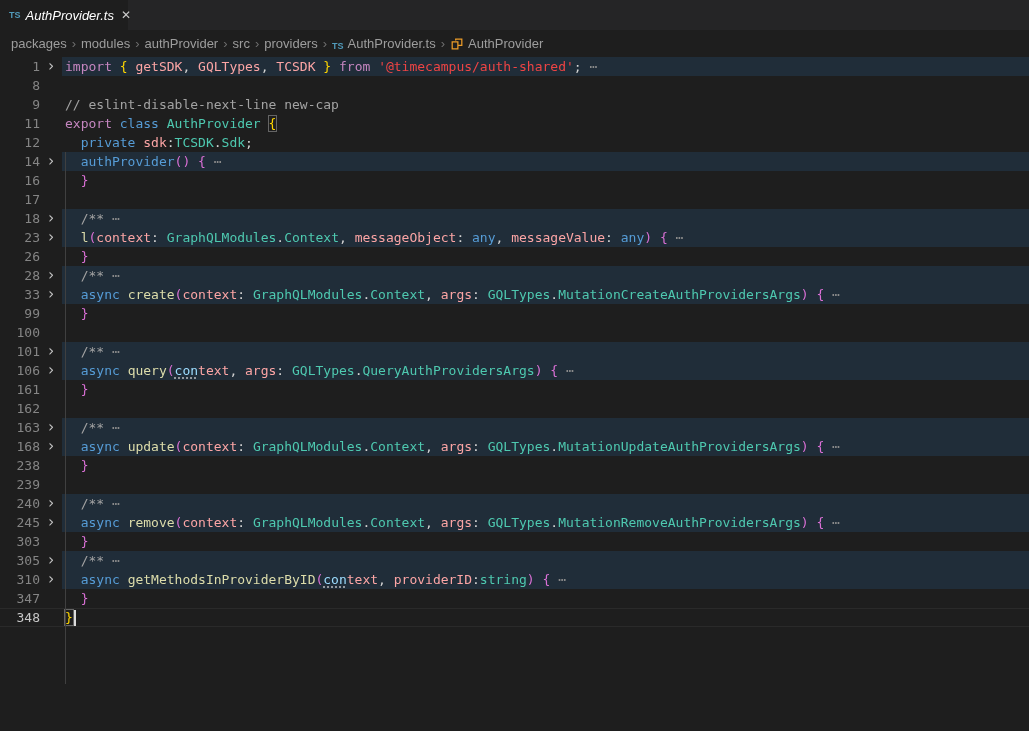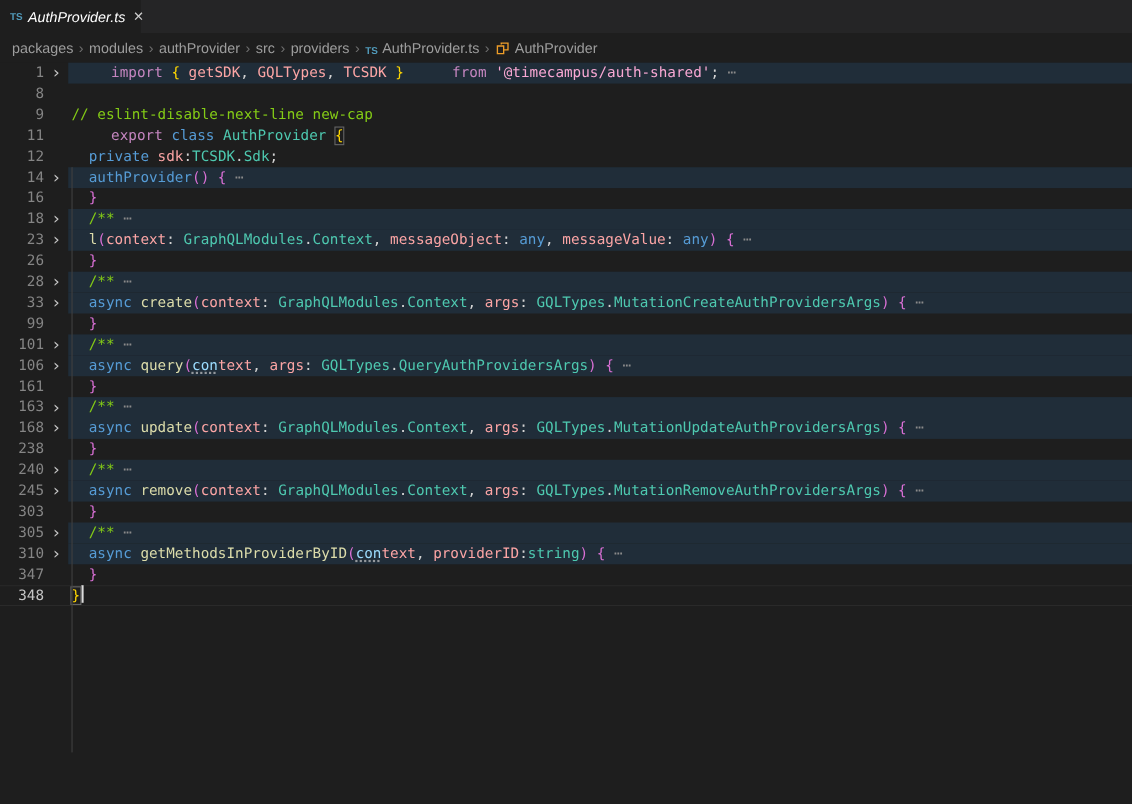--- a/index.html
+++ b/index.html
@@ -46,30 +46,30 @@
   .lnum.on{color:#c6c6c6;}
   .fold{flex:1;text-align:center;color:#c5c5c5;font-size:15px;line-height:18px;}
   .code{flex:1;padding-left:3px;}
   .row.band .code{background:#202d39;}
   .row.active{box-shadow:inset 0 1px 0 #2a2a2a, inset 0 -1px 0 #2a2a2a;}
   .indent-guide{
     position:absolute;left:65px;top:95px;width:1px;height:532px;
     background:#404040;pointer-events:none;z-index:3;
   }
   
-  .tk-pink{color:#C586C0;margin-left:36px;}
+  .tk-pink{color:#C586C0;}
   .tk-blue{color:#569CD6;}
   .tk-teal{color:#4EC9B0;}
   .tk-lblue{color:#fca5a5;}
   .tk-yellow{color:#DCDCAA;}
   .tk-gold{color:#FFD700;}
   .tk-orchid{color:#DA70D6;}
   .tk-white{color:#D4D4D4;}
-  .tk-green{color:#84cc16;}
-  .tk-orange{color:#f9a8d4;}
+  .tk-green{color:#a3a3a3;}
+  .tk-orange{color:#ef4444;}
   .tk-dots{color:#8a8a8a;}
   .tk-hint{
     color:#9CDCFE;
     text-decoration:underline dotted rgba(210,210,210,.65);
     text-decoration-thickness:1.5px;text-underline-offset:2px;
   }
   .match{outline:1px solid #656565;outline-offset:0px;}
   .cursor{
     display:inline-block;width:2px;height:16px;background:#dcdcdc;
     vertical-align:middle;margin-left:1px;margin-top:-2px;
@@ -124,32 +124,36 @@
 
 <div class="editor">
   <div class="indent-guide"></div>
 <div class="row band"><div class="gutter"><span class="lnum">1</span><span class="fold">›</span></div><div class="code"><span class="tk-pink">import</span><span class="tk-white"> </span><span class="tk-gold">{</span><span class="tk-white"> </span><span class="tk-lblue">getSDK</span><span class="tk-white">, </span><span class="tk-lblue">GQLTypes</span><span class="tk-white">, </span><span class="tk-lblue">TCSDK</span><span class="tk-white"> </span><span class="tk-gold">}</span><span class="tk-white"> </span><span class="tk-pink">from</span><span class="tk-white"> </span><span class="tk-orange">'@timecampus/auth-shared'</span><span class="tk-white">;</span><span class="tk-dots"> ⋯</span></div></div>
     <div class="row"><div class="gutter"><span class="lnum">8</span><span class="fold"></span></div><div class="code"></div></div>
     <div class="row"><div class="gutter"><span class="lnum">9</span><span class="fold"></span></div><div class="code"><span class="tk-green">// eslint-disable-next-line new-cap</span></div></div>
     <div class="row"><div class="gutter"><span class="lnum">11</span><span class="fold"></span></div><div class="code"><span class="tk-pink">export</span><span class="tk-white"> </span><span class="tk-blue">class</span><span class="tk-white"> </span><span class="tk-teal">AuthProvider</span><span class="tk-white"> </span><span class="tk-gold match">{</span></div></div>
     <div class="row"><div class="gutter"><span class="lnum">12</span><span class="fold"></span></div><div class="code"><span class="tk-white">  </span><span class="tk-blue">private</span><span class="tk-white"> </span><span class="tk-lblue">sdk</span><span class="tk-white">:</span><span class="tk-teal">TCSDK</span><span class="tk-white">.</span><span class="tk-teal">Sdk</span><span class="tk-white">;</span></div></div>
     <div class="row band"><div class="gutter"><span class="lnum">14</span><span class="fold">›</span></div><div class="code"><span class="tk-white">  </span><span class="tk-blue">authProvider</span><span class="tk-orchid">()</span><span class="tk-white"> </span><span class="tk-orchid">{</span><span class="tk-dots"> ⋯</span></div></div>
     <div class="row"><div class="gutter"><span class="lnum">16</span><span class="fold"></span></div><div class="code"><span class="tk-white">  </span><span class="tk-orchid">}</span></div></div>
+    <div class="row"><div class="gutter"><span class="lnum">17</span><span class="fold"></span></div><div class="code"></div></div>
     <div class="row band"><div class="gutter"><span class="lnum">18</span><span class="fold">›</span></div><div class="code"><span class="tk-white">  </span><span class="tk-green">/**</span><span class="tk-dots"> ⋯</span></div></div>
     <div class="row band"><div class="gutter"><span class="lnum">23</span><span class="fold">›</span></div><div class="code"><span class="tk-white">  </span><span class="tk-yellow">l</span><span class="tk-orchid">(</span><span class="tk-lblue">context</span><span class="tk-white">: </span><span class="tk-teal">GraphQLModules</span><span class="tk-white">.</span><span class="tk-teal">Context</span><span class="tk-white">, </span><span class="tk-lblue">messageObject</span><span class="tk-white">: </span><span class="tk-blue">any</span><span class="tk-white">, </span><span class="tk-lblue">messageValue</span><span class="tk-white">: </span><span class="tk-blue">any</span><span class="tk-orchid">)</span><span class="tk-white"> </span><span class="tk-orchid">{</span><span class="tk-dots"> ⋯</span></div></div>
     <div class="row"><div class="gutter"><span class="lnum">26</span><span class="fold"></span></div><div class="code"><span class="tk-white">  </span><span class="tk-orchid">}</span></div></div>
     <div class="row band"><div class="gutter"><span class="lnum">28</span><span class="fold">›</span></div><div class="code"><span class="tk-white">  </span><span class="tk-green">/**</span><span class="tk-dots"> ⋯</span></div></div>
     <div class="row band"><div class="gutter"><span class="lnum">33</span><span class="fold">›</span></div><div class="code"><span class="tk-white">  </span><span class="tk-blue">async</span><span class="tk-white"> </span><span class="tk-yellow">create</span><span class="tk-orchid">(</span><span class="tk-lblue">context</span><span class="tk-white">: </span><span class="tk-teal">GraphQLModules</span><span class="tk-white">.</span><span class="tk-teal">Context</span><span class="tk-white">, </span><span class="tk-lblue">args</span><span class="tk-white">: </span><span class="tk-teal">GQLTypes</span><span class="tk-white">.</span><span class="tk-teal">MutationCreateAuthProvidersArgs</span><span class="tk-orchid">)</span><span class="tk-white"> </span><span class="tk-orchid">{</span><span class="tk-dots"> ⋯</span></div></div>
     <div class="row"><div class="gutter"><span class="lnum">99</span><span class="fold"></span></div><div class="code"><span class="tk-white">  </span><span class="tk-orchid">}</span></div></div>
+    <div class="row"><div class="gutter"><span class="lnum">100</span><span class="fold"></span></div><div class="code"></div></div>
     <div class="row band"><div class="gutter"><span class="lnum">101</span><span class="fold">›</span></div><div class="code"><span class="tk-white">  </span><span class="tk-green">/**</span><span class="tk-dots"> ⋯</span></div></div>
     <div class="row band"><div class="gutter"><span class="lnum">106</span><span class="fold">›</span></div><div class="code"><span class="tk-white">  </span><span class="tk-blue">async</span><span class="tk-white"> </span><span class="tk-yellow">query</span><span class="tk-orchid">(</span><span class="tk-hint">con</span><span class="tk-lblue">text</span><span class="tk-white">, </span><span class="tk-lblue">args</span><span class="tk-white">: </span><span class="tk-teal">GQLTypes</span><span class="tk-white">.</span><span class="tk-teal">QueryAuthProvidersArgs</span><span class="tk-orchid">)</span><span class="tk-white"> </span><span class="tk-orchid">{</span><span class="tk-dots"> ⋯</span></div></div>
     <div class="row"><div class="gutter"><span class="lnum">161</span><span class="fold"></span></div><div class="code"><span class="tk-white">  </span><span class="tk-orchid">}</span></div></div>
+    <div class="row"><div class="gutter"><span class="lnum">162</span><span class="fold"></span></div><div class="code"></div></div>
     <div class="row band"><div class="gutter"><span class="lnum">163</span><span class="fold">›</span></div><div class="code"><span class="tk-white">  </span><span class="tk-green">/**</span><span class="tk-dots"> ⋯</span></div></div>
     <div class="row band"><div class="gutter"><span class="lnum">168</span><span class="fold">›</span></div><div class="code"><span class="tk-white">  </span><span class="tk-blue">async</span><span class="tk-white"> </span><span class="tk-yellow">update</span><span class="tk-orchid">(</span><span class="tk-lblue">context</span><span class="tk-white">: </span><span class="tk-teal">GraphQLModules</span><span class="tk-white">.</span><span class="tk-teal">Context</span><span class="tk-white">, </span><span class="tk-lblue">args</span><span class="tk-white">: </span><span class="tk-teal">GQLTypes</span><span class="tk-white">.</span><span class="tk-teal">MutationUpdateAuthProvidersArgs</span><span class="tk-orchid">)</span><span class="tk-white"> </span><span class="tk-orchid">{</span><span class="tk-dots"> ⋯</span></div></div>
     <div class="row"><div class="gutter"><span class="lnum">238</span><span class="fold"></span></div><div class="code"><span class="tk-white">  </span><span class="tk-orchid">}</span></div></div>
+    <div class="row"><div class="gutter"><span class="lnum">239</span><span class="fold"></span></div><div class="code"></div></div>
     <div class="row band"><div class="gutter"><span class="lnum">240</span><span class="fold">›</span></div><div class="code"><span class="tk-white">  </span><span class="tk-green">/**</span><span class="tk-dots"> ⋯</span></div></div>
     <div class="row band"><div class="gutter"><span class="lnum">245</span><span class="fold">›</span></div><div class="code"><span class="tk-white">  </span><span class="tk-blue">async</span><span class="tk-white"> </span><span class="tk-yellow">remove</span><span class="tk-orchid">(</span><span class="tk-lblue">context</span><span class="tk-white">: </span><span class="tk-teal">GraphQLModules</span><span class="tk-white">.</span><span class="tk-teal">Context</span><span class="tk-white">, </span><span class="tk-lblue">args</span><span class="tk-white">: </span><span class="tk-teal">GQLTypes</span><span class="tk-white">.</span><span class="tk-teal">MutationRemoveAuthProvidersArgs</span><span class="tk-orchid">)</span><span class="tk-white"> </span><span class="tk-orchid">{</span><span class="tk-dots"> ⋯</span></div></div>
     <div class="row"><div class="gutter"><span class="lnum">303</span><span class="fold"></span></div><div class="code"><span class="tk-white">  </span><span class="tk-orchid">}</span></div></div>
     <div class="row band"><div class="gutter"><span class="lnum">305</span><span class="fold">›</span></div><div class="code"><span class="tk-white">  </span><span class="tk-green">/**</span><span class="tk-dots"> ⋯</span></div></div>
     <div class="row band"><div class="gutter"><span class="lnum">310</span><span class="fold">›</span></div><div class="code"><span class="tk-white">  </span><span class="tk-blue">async</span><span class="tk-white"> </span><span class="tk-yellow">getMethodsInProviderByID</span><span class="tk-orchid">(</span><span class="tk-hint">con</span><span class="tk-lblue">text</span><span class="tk-white">, </span><span class="tk-lblue">providerID</span><span class="tk-white">:</span><span class="tk-teal">string</span><span class="tk-orchid">)</span><span class="tk-white"> </span><span class="tk-orchid">{</span><span class="tk-dots"> ⋯</span></div></div>
     <div class="row"><div class="gutter"><span class="lnum">347</span><span class="fold"></span></div><div class="code"><span class="tk-white">  </span><span class="tk-orchid">}</span></div></div>
     <div class="row active"><div class="gutter"><span class="lnum on">348</span><span class="fold"></span></div><div class="code"><span class="tk-gold match">}</span><span class="cursor"></span></div></div>
   </div>
 
 </body></html>

